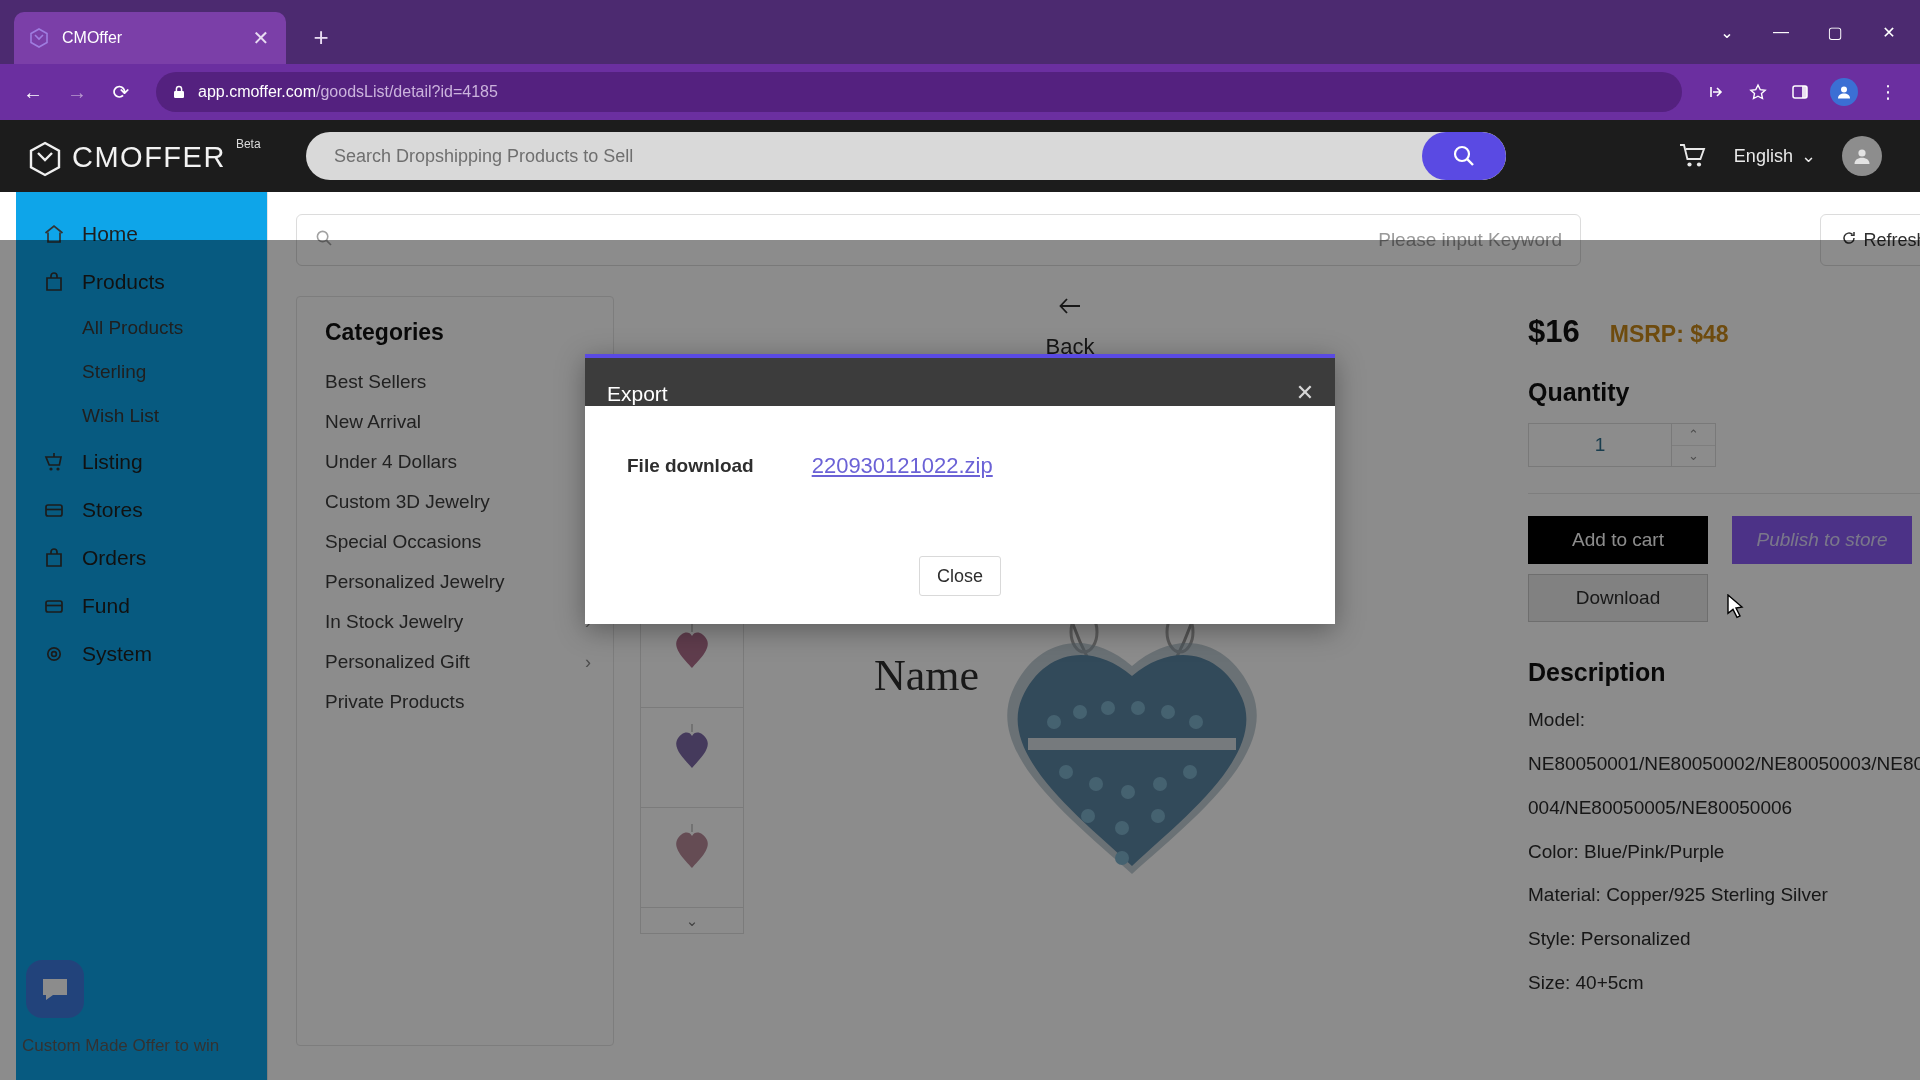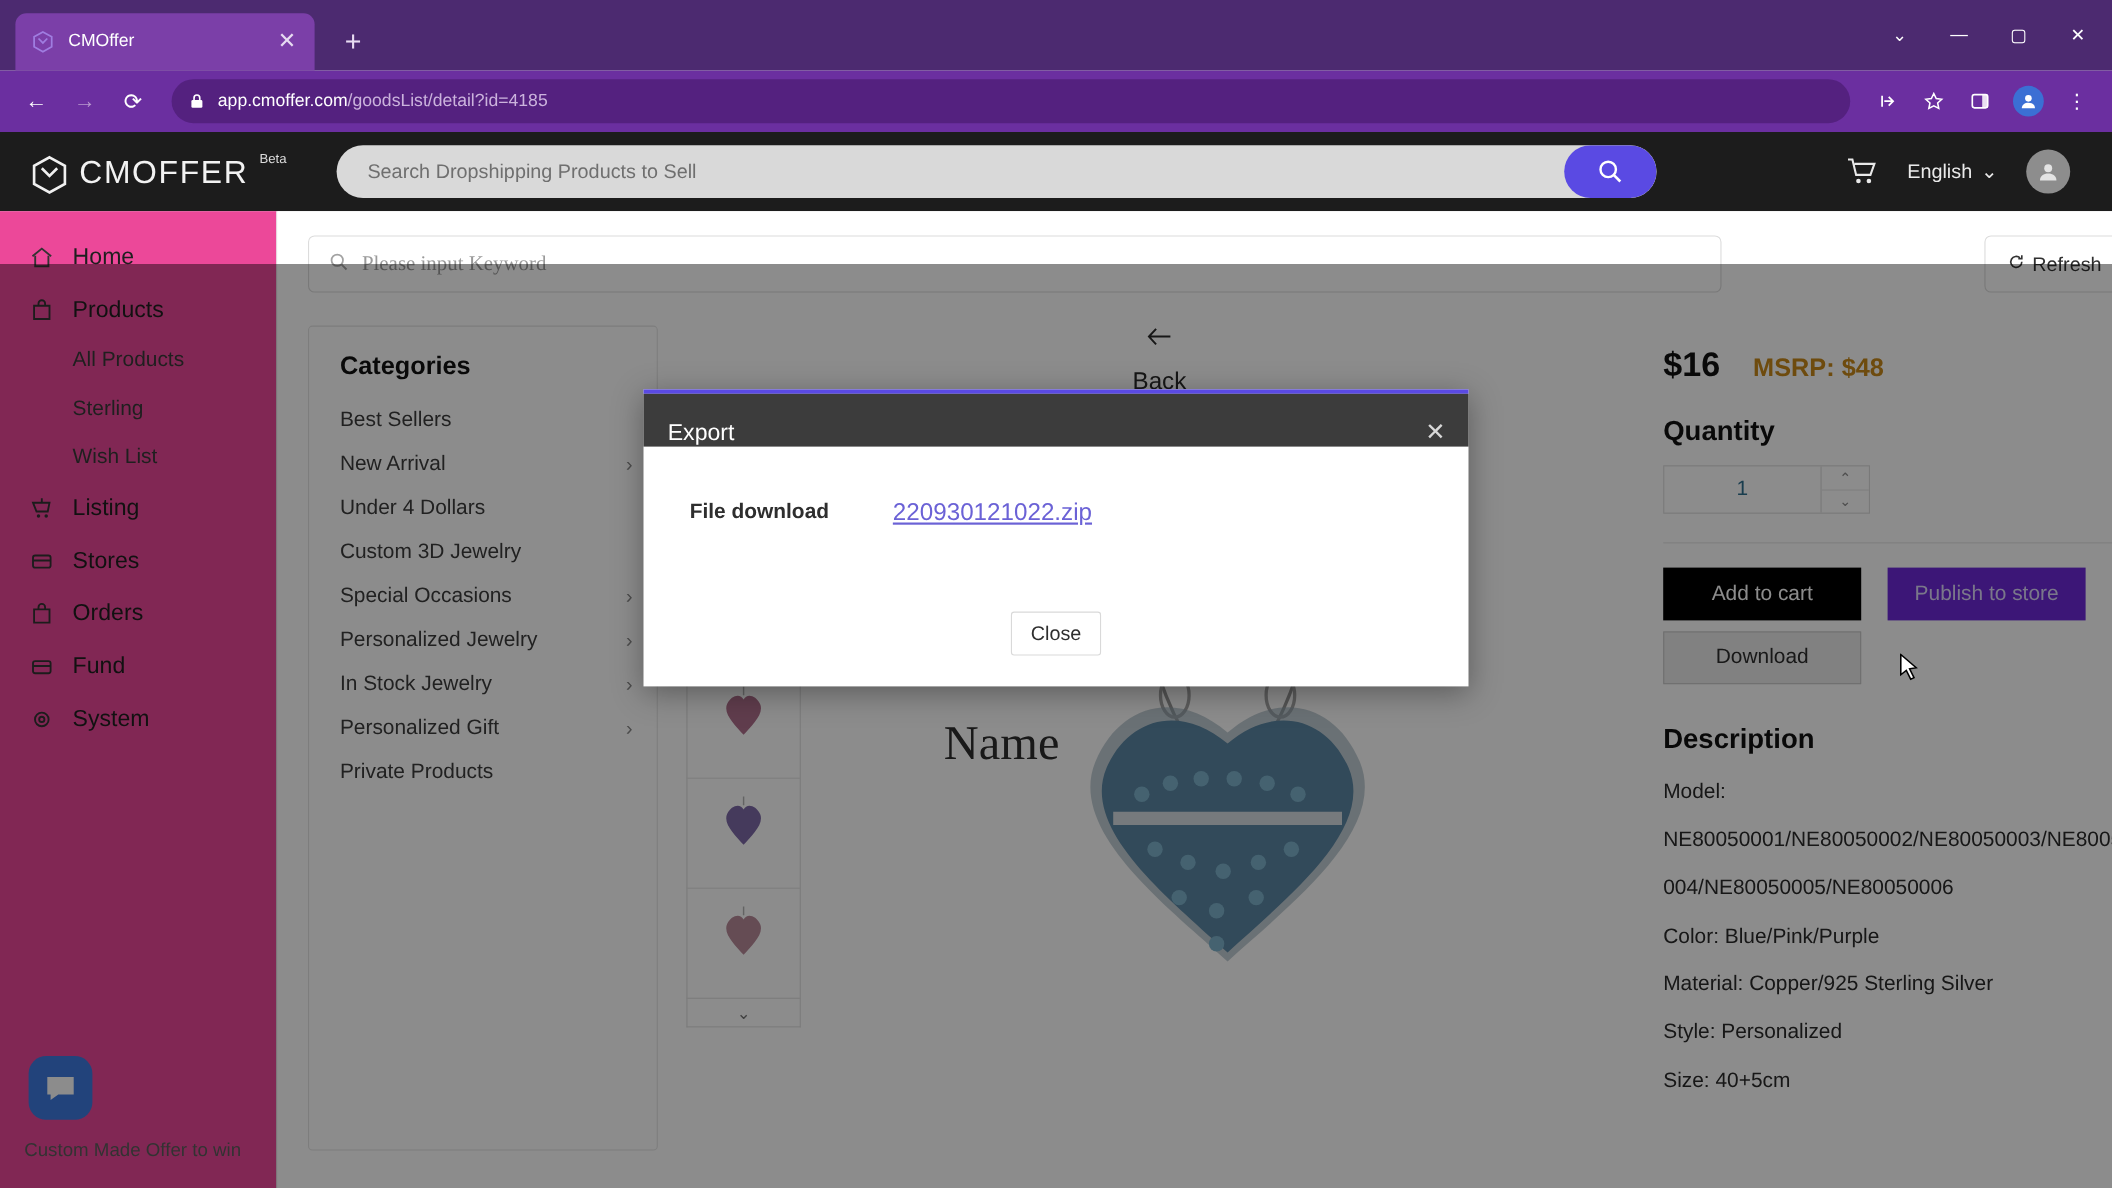--- a/index.html
+++ b/index.html
@@ -168,24 +168,25 @@
     width: 40px; height: 40px; border-radius: 50%;
     background: #8d8d8d;
     display: flex; align-items: center; justify-content: center;
   }
 
   .app-body { display: flex; height: 888px; }
 
   
   .sidebar {
     width: 252px;
-    background: #ec4899;
+    background: #0ea5e9;
     border-right: 1px solid #e6e6e6;
     padding-top: 18px;
     flex: 0 0 252px;
+    margin-left: 16px;
   }
   .side-item {
     display: flex;
     align-items: center;
     gap: 16px;
     padding: 12px 26px;
     color: #1f1f1f;
     font-size: 21px;
   }
   .side-item .ico { width: 24px; height: 24px; flex: 0 0 24px; }
@@ -205,21 +206,22 @@
     border: 1px solid #dcdcdc;
     border-radius: 6px;
     display: flex;
     align-items: center;
     padding: 0 18px;
     gap: 12px;
   }
   .keyword-box input {
     flex: 1; border: none; outline: none; background: transparent;
     font-size: 19px; color: #404040;
-    font-family: Liberation Serif, serif;
+    font-family: Liberation Sans, sans-serif;
+    text-align: right;
   }
   .keyword-box input::placeholder { color: #9a9a9a; }
   .refresh-btn {
     margin-left: auto;
     width: 128px; height: 52px;
     border: 1px solid #dcdcdc;
     border-radius: 6px;
     display: flex; align-items: center; justify-content: center;
     gap: 6px;
     font-size: 18px;
@@ -309,21 +311,21 @@
   }
   .qty-step.up { border-bottom: 1px solid #e6e6e6; }
   .divider { height: 1px; background: #e6e6e6; margin: 26px 0 22px 0; }
   .btn-grid { display: grid; grid-template-columns: 180px 180px; gap: 10px 24px; }
   .btn {
     height: 48px;
     display: flex; align-items: center; justify-content: center;
     font-size: 19px;
   }
   .btn-dark { background: #000; color: #fff; }
-  .btn-purple { background: #6d28d9; color: #ded9fb; }
+  .btn-purple { background: #8b5cf6; color: #ded9fb; font-style: italic; }
   .btn-outline { background: #fff; color: #2e2e2e; border: 1px solid #d6d6d6; }
   .btn-hover { background: #ebebeb; color: #2e2e2e; border: 1px solid #c9c9c9; }
   .desc-title { font-size: 25px; font-weight: bold; color: #111; margin-top: 36px; }
   .desc-line { font-size: 19px; color: #2b2b2b; margin-top: 22px; line-height: 1.15; }
 
   .footer-note {
     position: absolute;
     left: 22px; bottom: 24px;
     font-size: 17px; color: #5c5c5c;
   }

